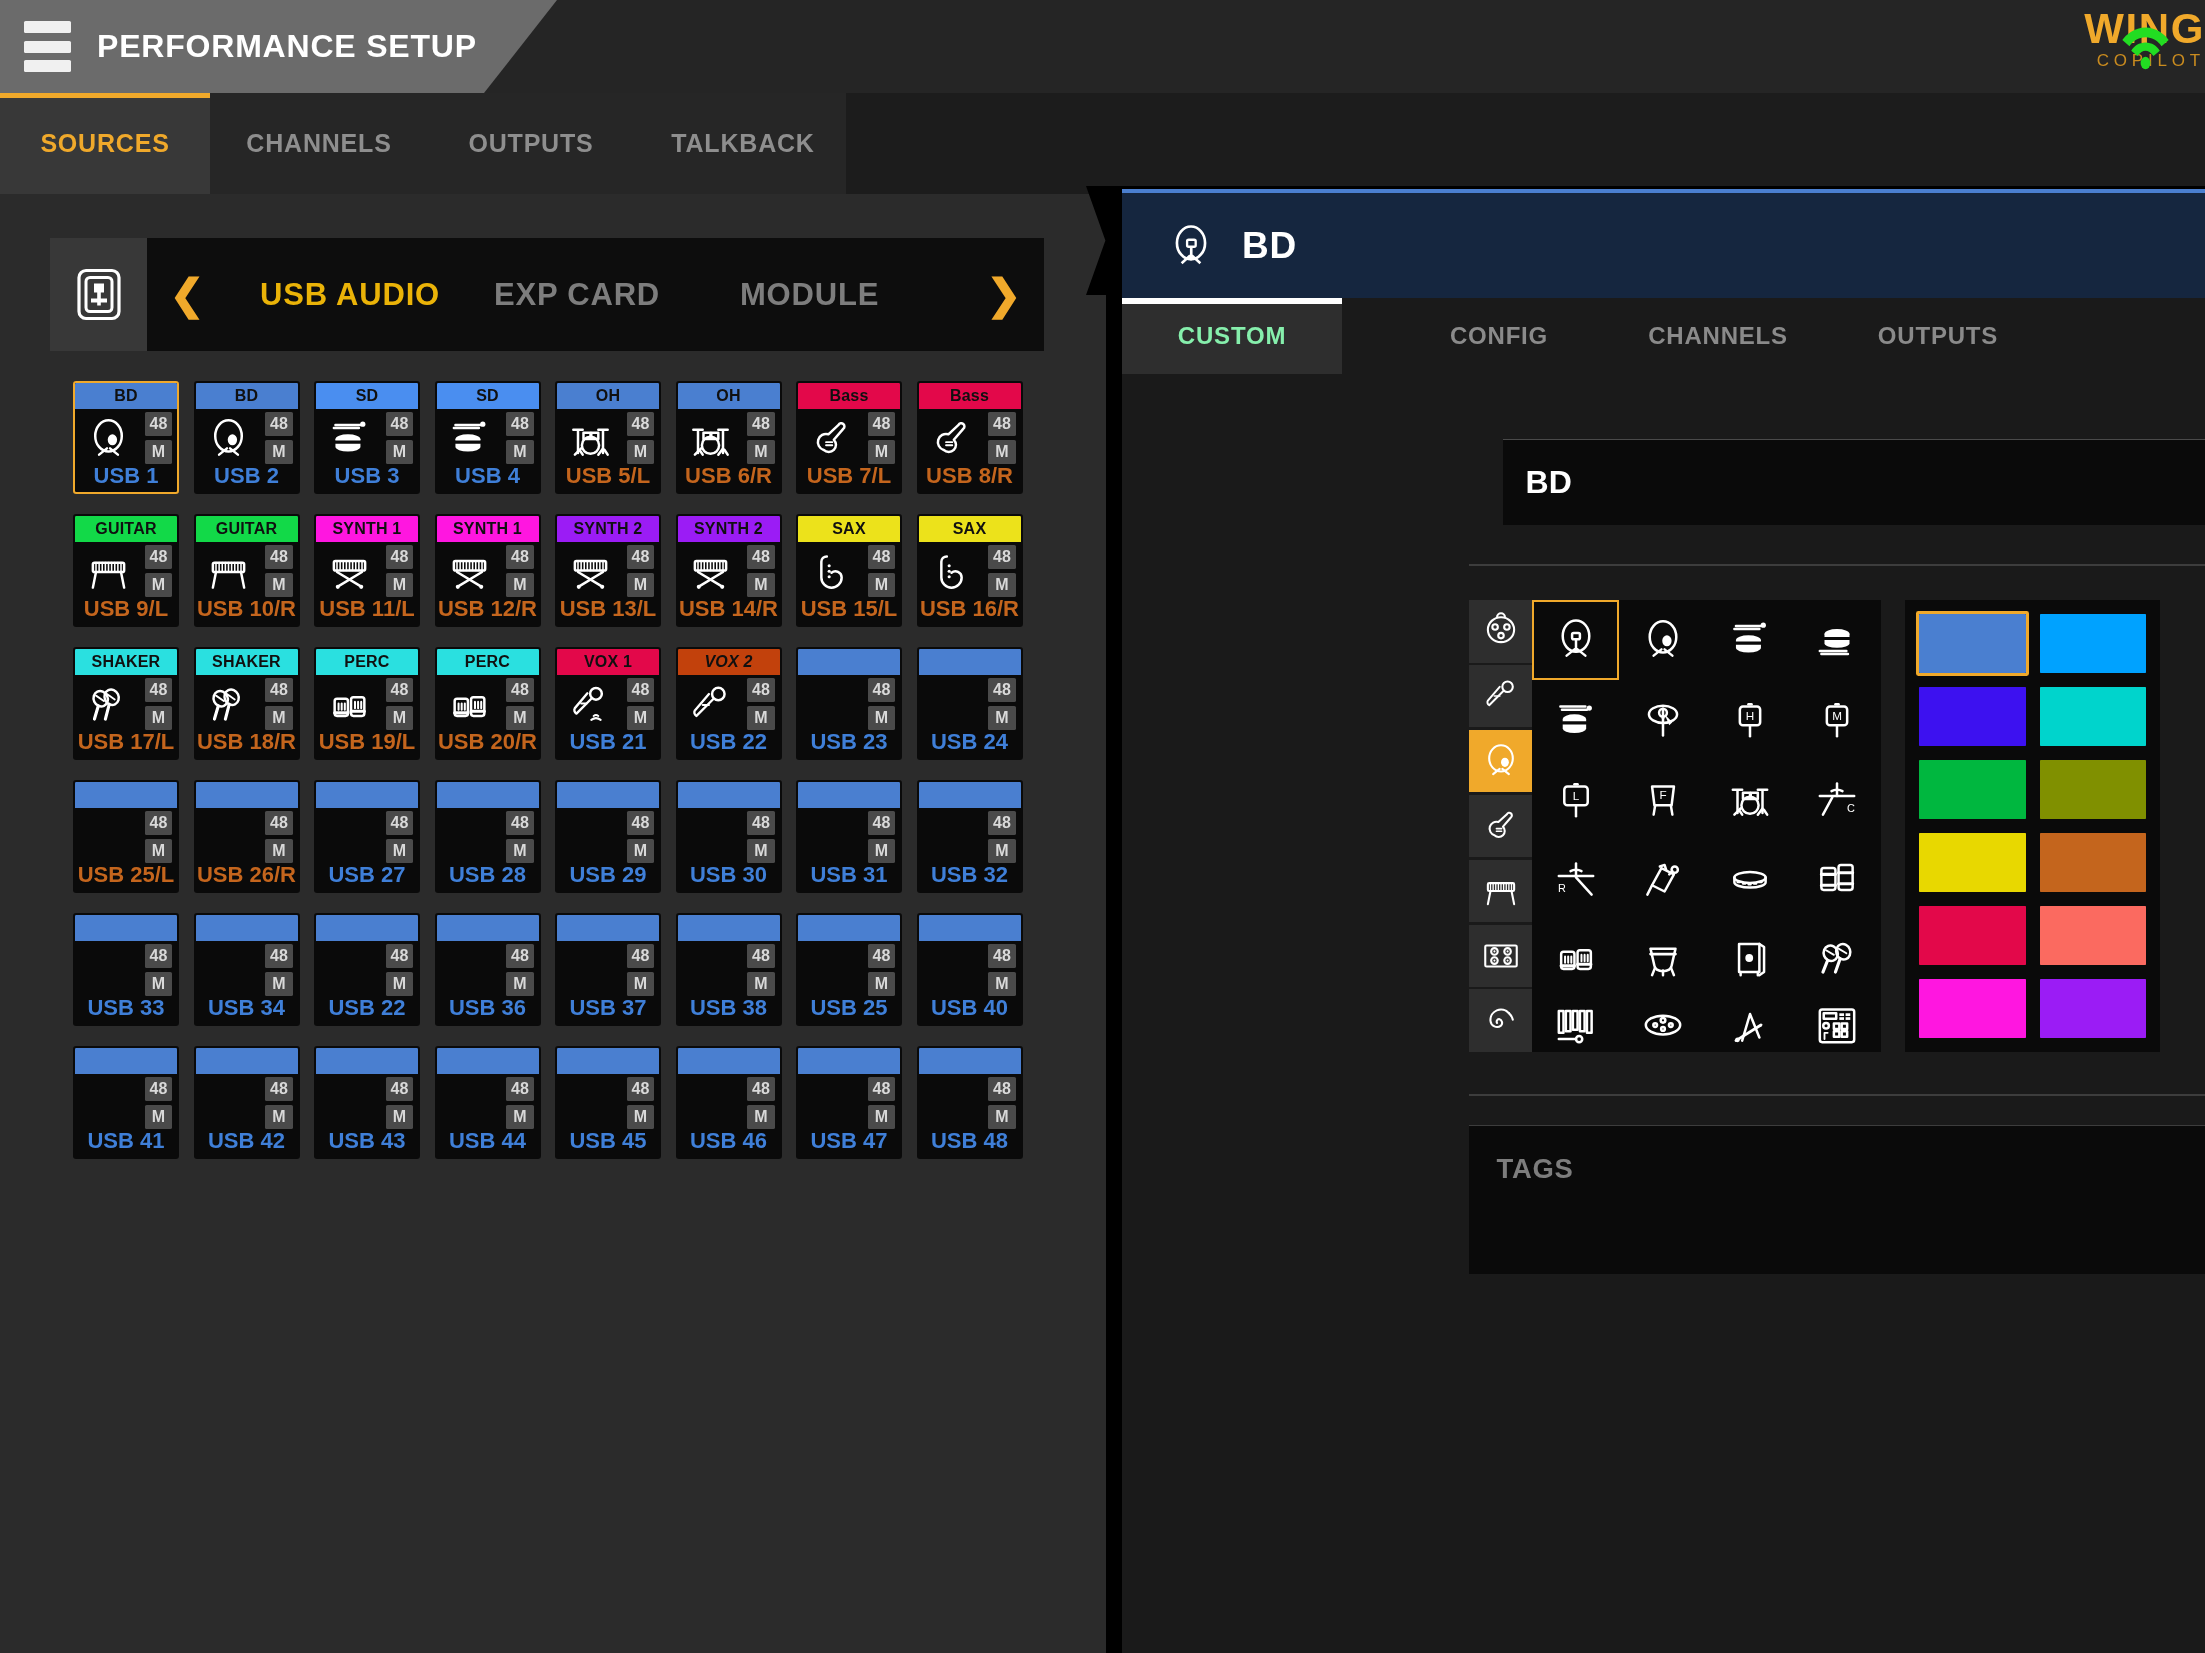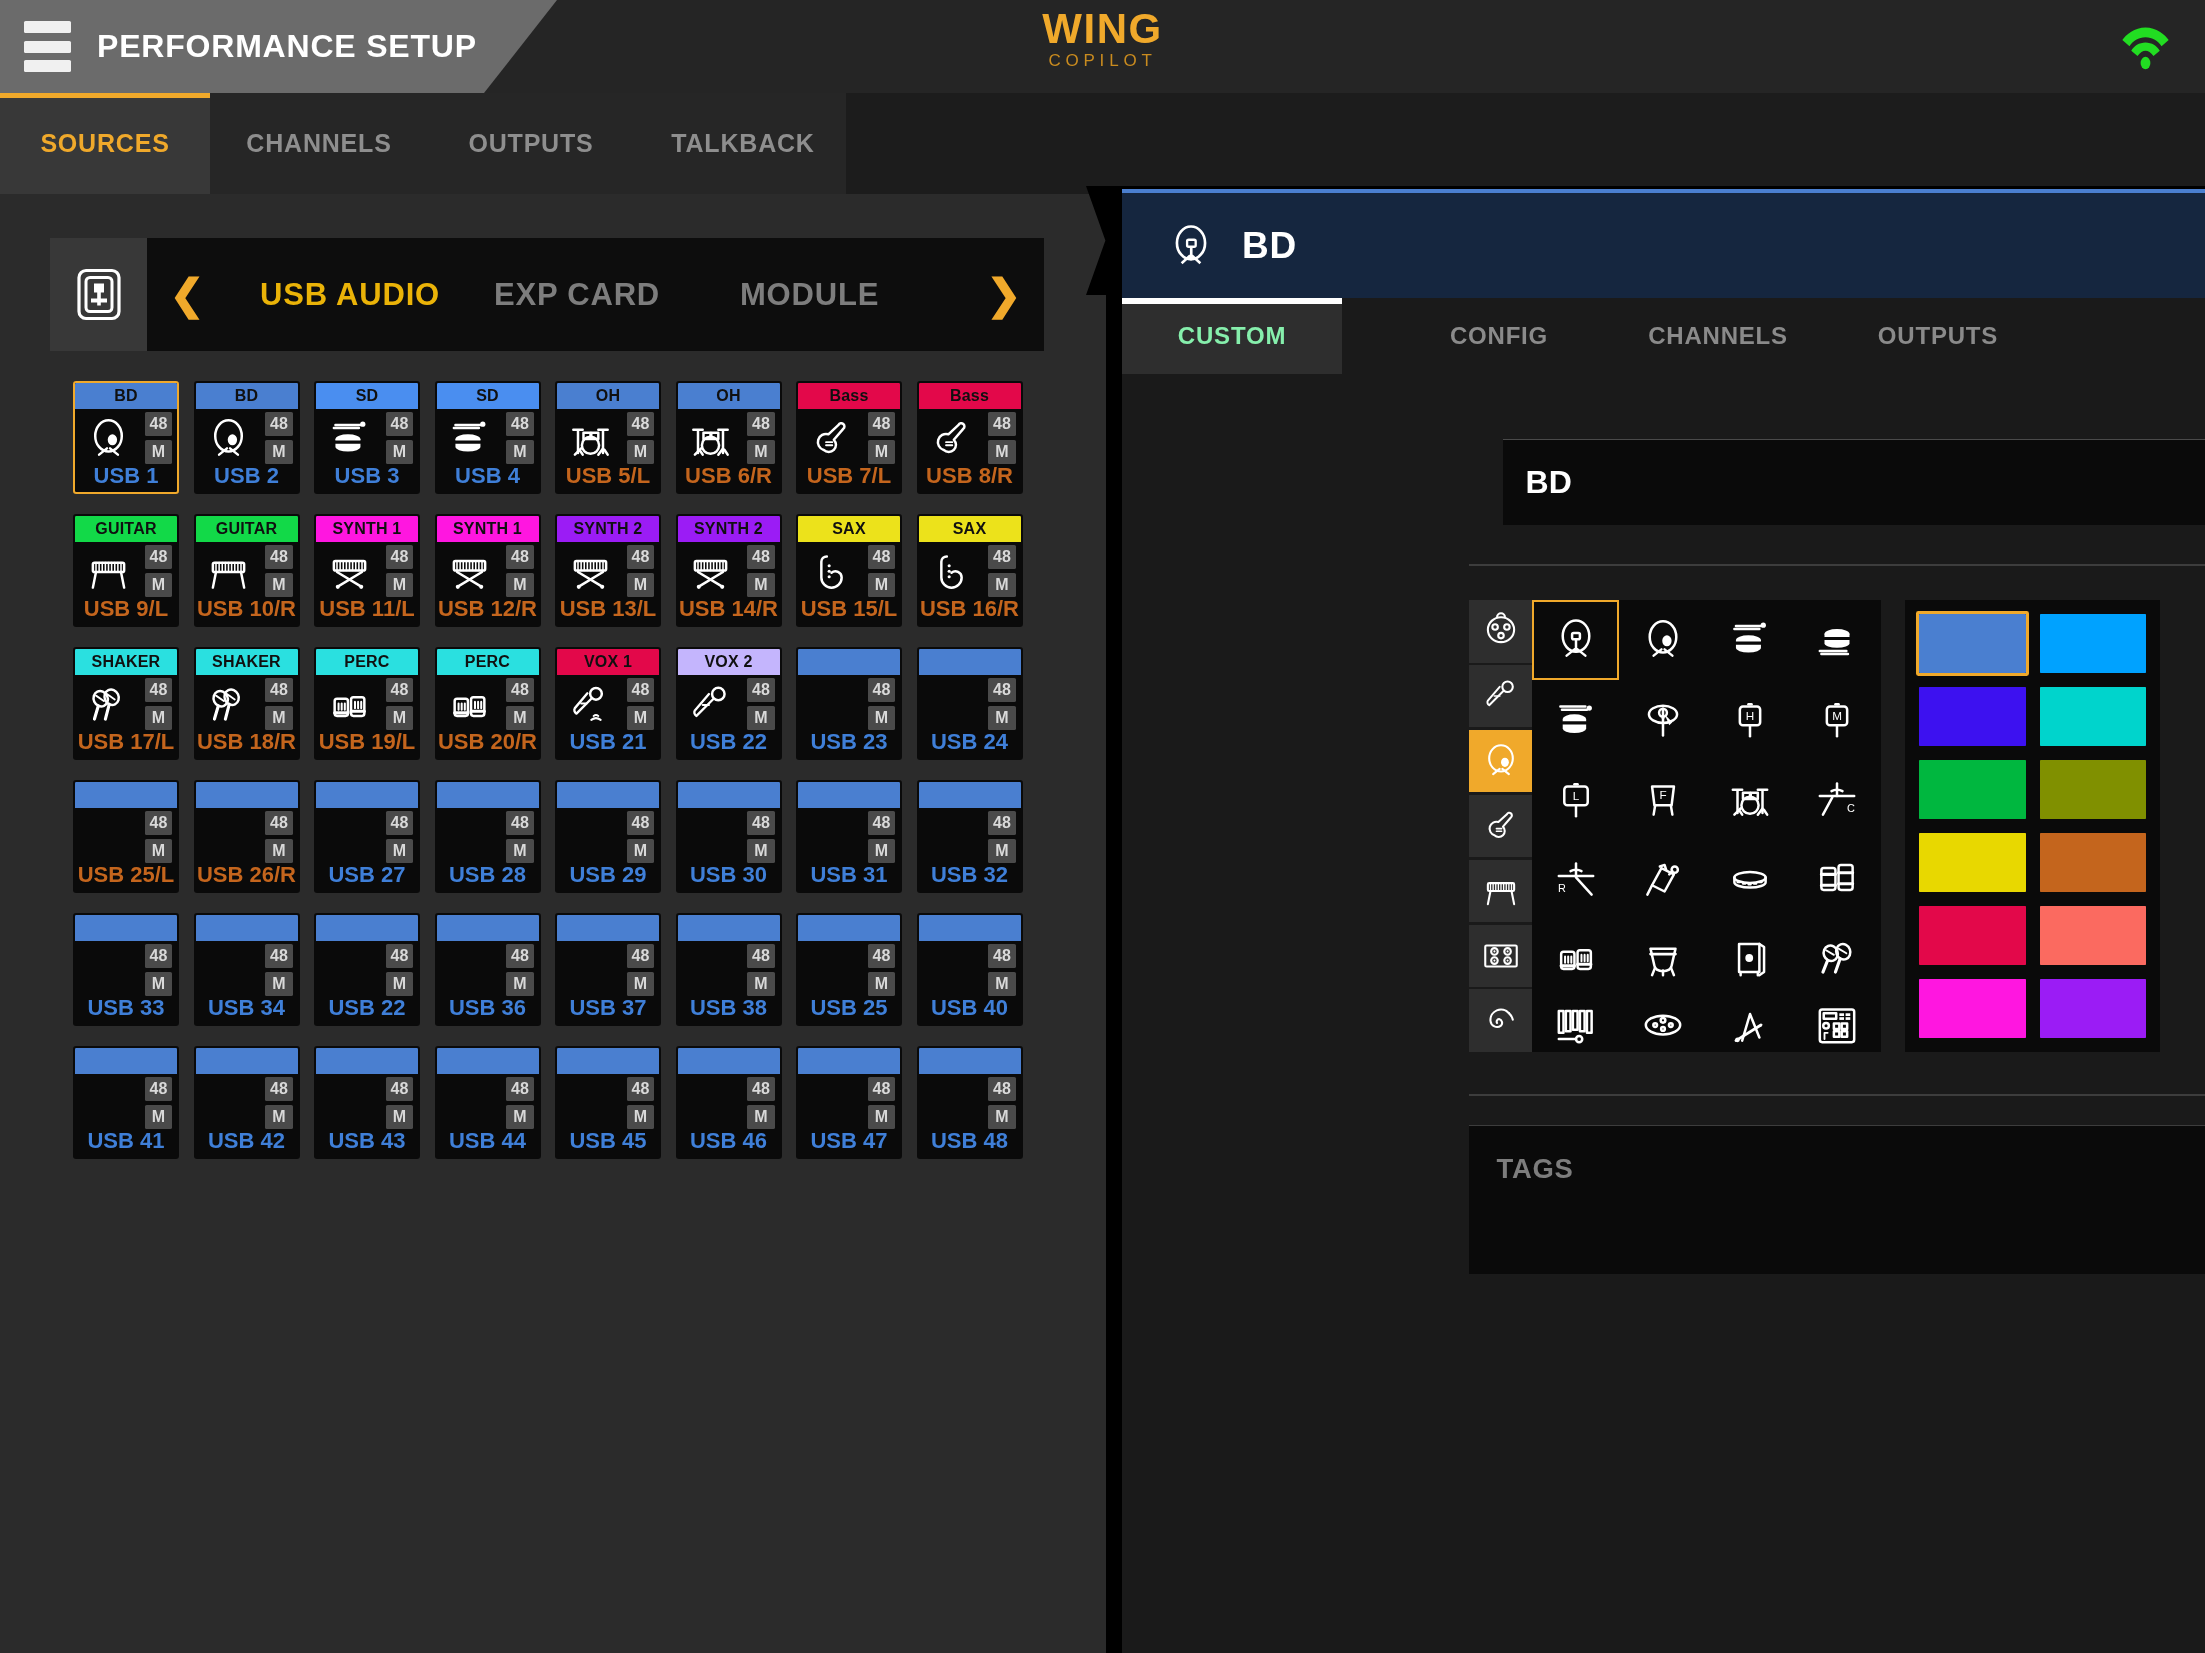--- a/index.html
+++ b/index.html
@@ -19,21 +19,21 @@
     clip-path: polygon(0 0, 557px 0, 484px 93px, 0 93px);
     display:flex; align-items:center; padding-left:24px; gap:26px;
   }
   .hamburger { display:flex; flex-direction:column; gap:7.3px; width:47px; }
   .hamburger span { display:block; height:12px; background:#f0f0f0; border-radius:1.6px; }
   .hamburger span:nth-child(1){ width:47px; }
   .hamburger span:nth-child(2){ width:47px; }
   .hamburger span:nth-child(3){ width:47px; }
   .menu-title { color:#fff; font-size:32px; font-weight:bold; letter-spacing:0.8px; }
 
-  .brand { position:absolute; left:0; right:0; top:8px; text-align:center; pointer-events:none;}
+  .brand { position:absolute; left:0; right:0; top:8px; text-align:right; pointer-events:none;}
   .brand-main { color:#f0a92b; font-size:42px; font-weight:bold; letter-spacing:1.6px; line-height:42px;}
   .brand-sub { color:#c98b1f; font-size:17px; letter-spacing:4.8px; line-height:22.6px;}
 
   .wifi { position:absolute; right:31px; top:14.5px; width:57px; height:57px; }
 
   
   .maintabs { position:absolute; left:0; top:93px; width:846px; height:101px; background:#0d0d0d;}
   .mt-active-bg { position:absolute; left:0; top:0; width:210px; height:101px; background:#383838;}
   .mt-active-line { position:absolute; left:0; top:0; width:210px; height:4.8px; background:#f0a92b;}
   .mt-rest-bg { position:absolute; left:210px; top:0; width:636px; height:101px; background:#262626;}
@@ -554,21 +554,21 @@
                 </svg>
               </div>
               <div class="badges">
                 <div class="badge">48</div>
                 <div class="badge">M</div>
               </div>
               <div class="tile-lbl lbl-blue">USB 21</div>
             </div>
           </div>
           <div class="tile">
-            <div class="tile-hdr" style="background: #c4b5fd;">VOX 2</div>
+            <div class="tile-hdr" style="background: #c2410c; font-style: italic;">VOX 2</div>
             <div class="tile-body">
               <div class="tile-icon">
                 <svg viewBox="0 0 64 64" width="100%" height="100%" fill="none" stroke="#fff" stroke-width="3.2" stroke-linecap="round" stroke-linejoin="round">
                   <rect x="34" y="10" width="16" height="16" rx="8" transform="rotate(45 42 18)"></rect>
                   <path d="M36 24 L14 46 a5 5 0 0 1 -2 -7 L30 18" stroke-width="3"></path>
                   <path d="M22 32 h8" stroke-width="2.6"></path>
                 </svg>
               </div>
               <div class="badges">
                 <div class="badge">48</div>

